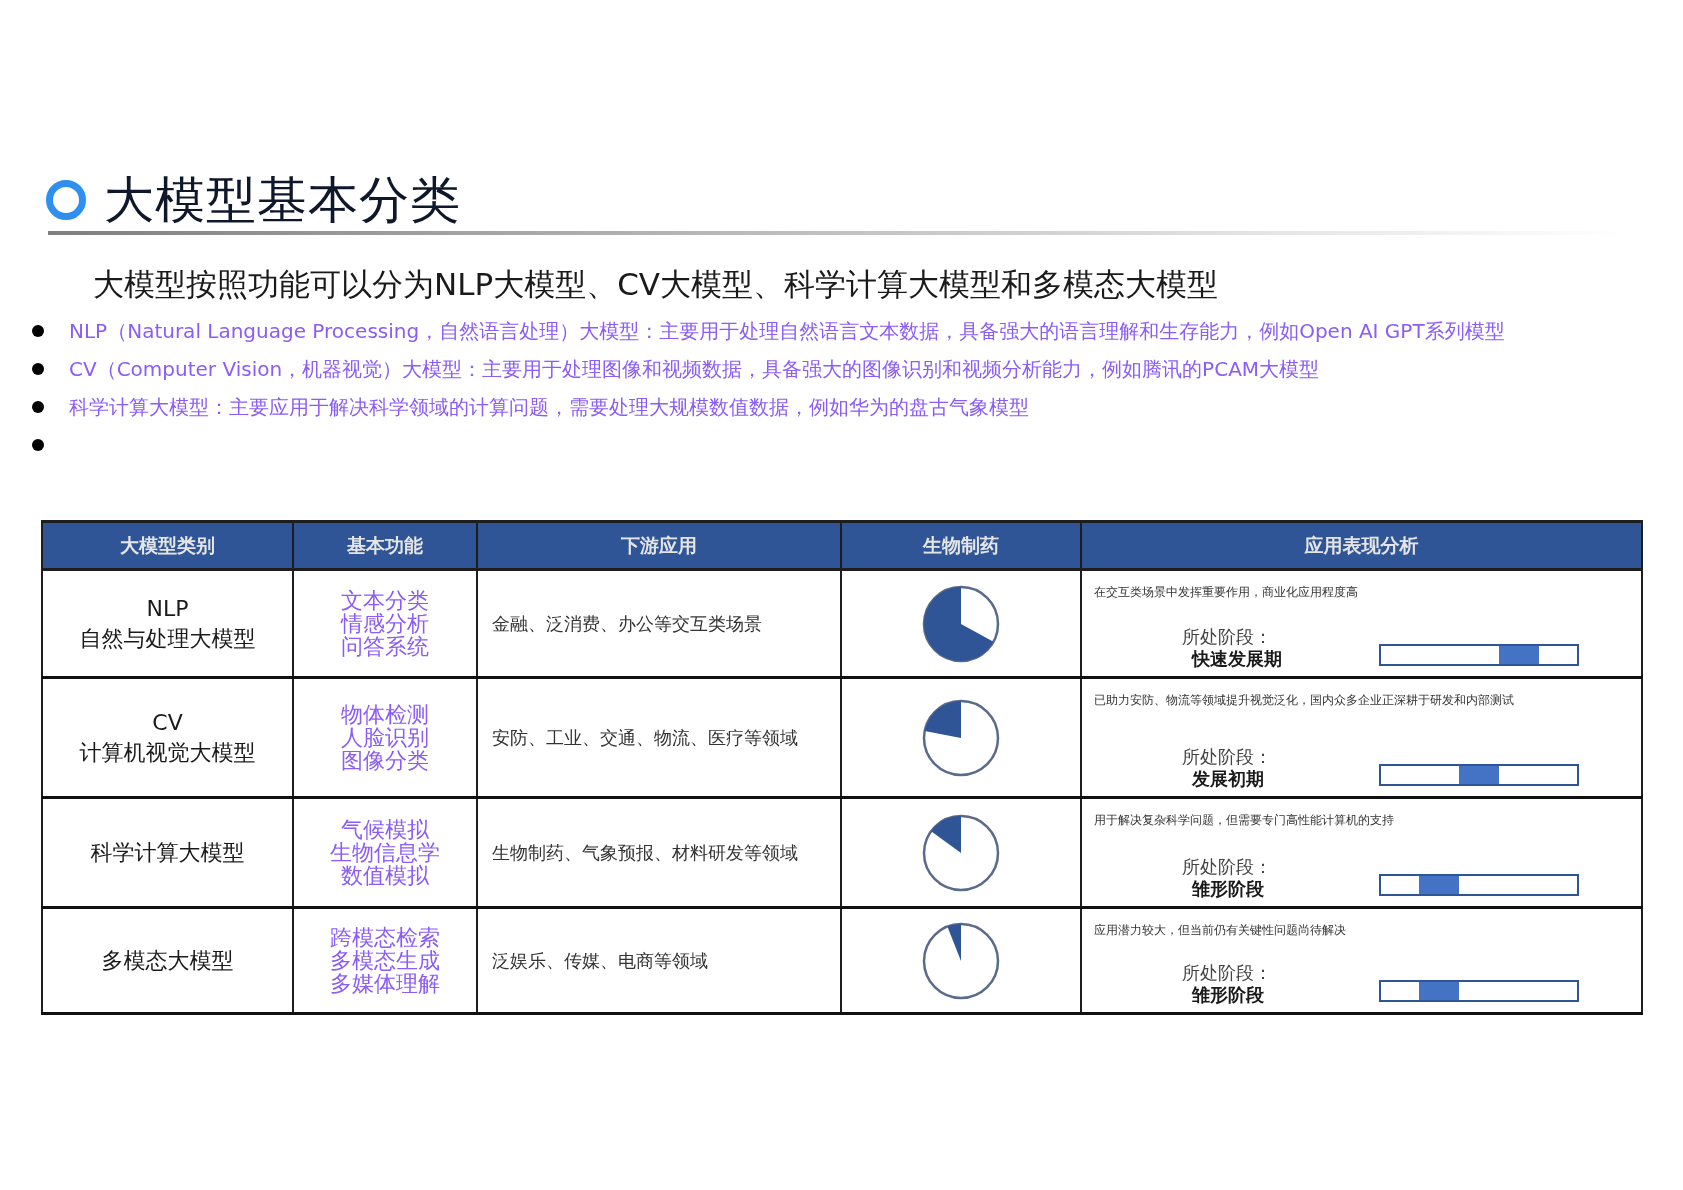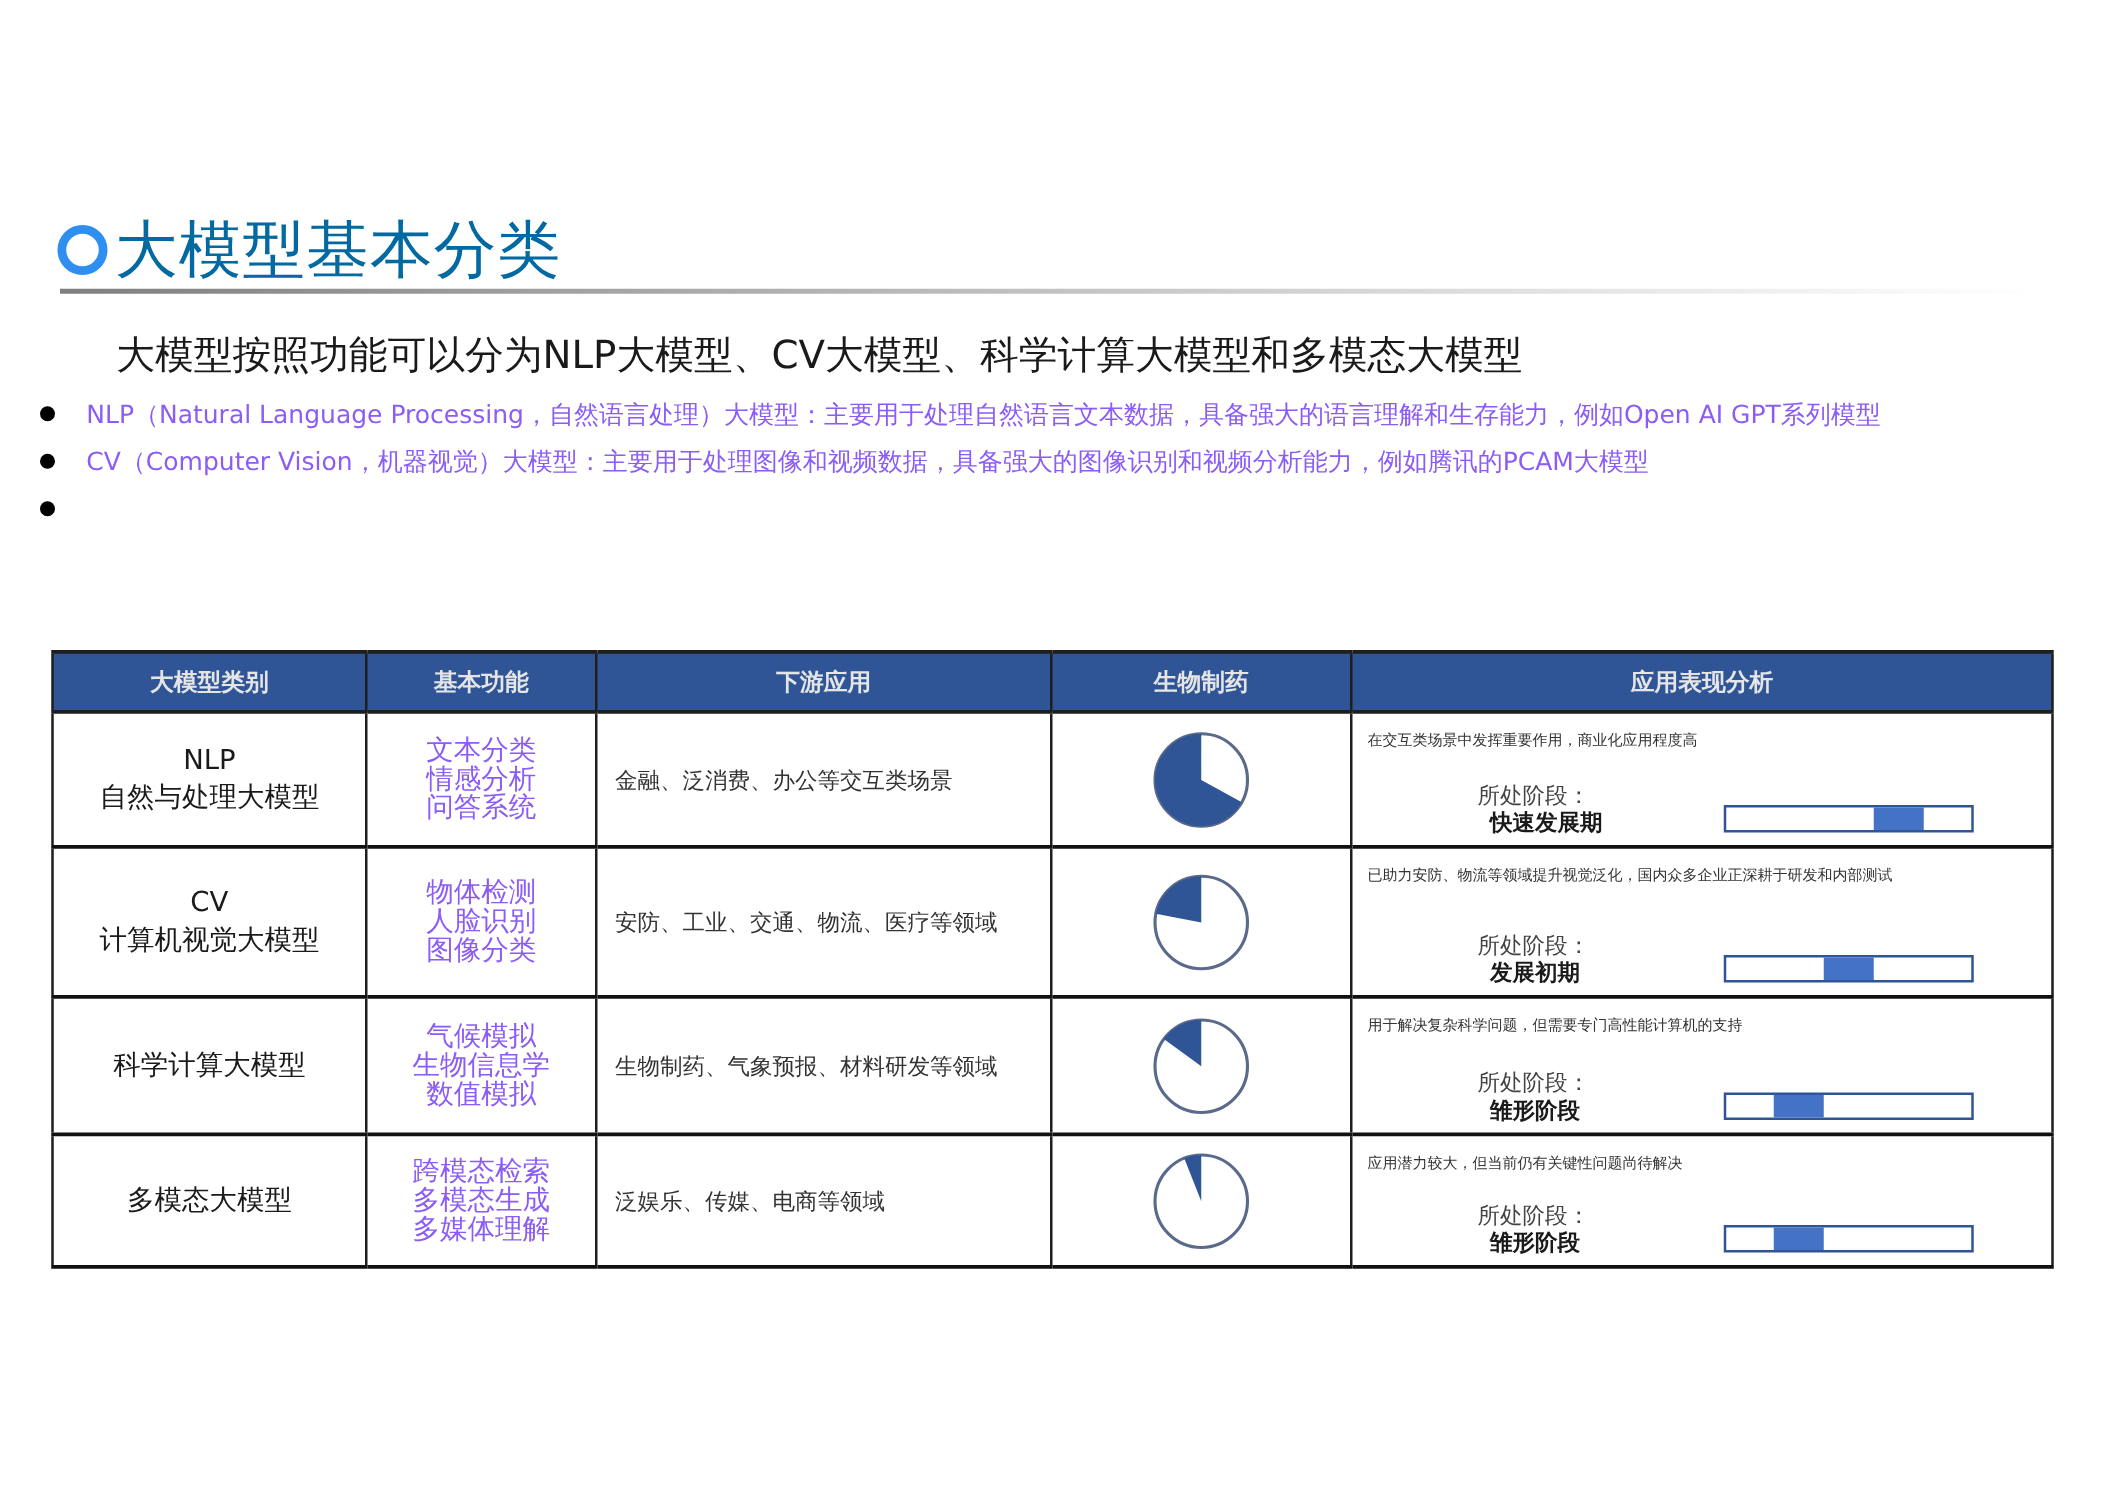--- a/index.html
+++ b/index.html
@@ -1,20 +1,20 @@
 <!DOCTYPE html>
 <html><head>
 <meta charset="utf-8">
 <style>
   html, body { margin:0; padding:0; background:#ffffff; }
   body { width:1683px; height:1190px; position:relative; overflow:hidden;
          font-family:"DejaVu Sans","Liberation Sans",sans-serif; color:#1a1a1a; }
   .title-wrap { position:absolute; left:46px; top:168px; height:64px; display:flex; align-items:center; }
   .title-ring { width:26px; height:26px; border:7px solid #2e8ff0; border-radius:50%; box-sizing:content-box; }
-  .title-text { margin-left:6px; font-size:50px; color:#0369a1; letter-spacing:1px; line-height:64px;text-align:right; }
+  .title-text { margin-left:18px; font-size:50px; color:#0f172a; letter-spacing:1px; line-height:64px;text-align:right; }
   .title-line { position:absolute; left:48px; top:231px; width:1580px; height:4px;
                 background:linear-gradient(to right,#7f7f7f 0%,#b5b5b5 40%,#e8e8e8 80%,#ffffff 100%); }
   .subtitle { position:absolute; left:93px; top:262px; font-size:31px; color:#1a1a1a; line-height:44px; white-space:nowrap; }
   .bullets { position:absolute; left:30px; top:312px; margin:0; padding:0; list-style:none; }
   .bullets li { position:relative; height:38px; line-height:38px; font-size:20px; padding-left:39px; white-space:nowrap; color:#8b5cf6; }
   .bullets li .dot { position:absolute; left:2px; top:13px; width:12px; height:12px; background:#000; border-radius:50%; }
 
   table.main { position:absolute; left:41px; top:520px; border-collapse:collapse; table-layout:fixed; width:1600px; }
   table.main th { background:#2f5597; color:#e5e5e5; font-size:19px; font-weight:bold; height:45px; border-left:2px solid #1e1e1e; border-right:2px solid #1e1e1e; border-top:3px solid #1e1e1e; border-bottom:3px solid #1e1e1e; padding:0; }
   table.main td { border:2px solid #1e1e1e; padding:0; vertical-align:middle; }
@@ -39,20 +39,21 @@
   <div class="title-ring"></div>
   <div class="title-text">大模型基本分类</div>
 </div>
 <div class="title-line"></div>
 
 <div class="subtitle">大模型按照功能可以分为NLP大模型、CV大模型、科学计算大模型和多模态大模型</div>
 
 <ul class="bullets">
   <li><span class="dot"></span><span>NLP（Natural Language Processing，自然语言处理）大模型：主要用于处理自然语言文本数据，具备强大的语言理解和生存能力，例如Open AI GPT系列模型</span></li>
   <li><span class="dot"></span><span>CV（Computer Vision，机器视觉）大模型：主要用于处理图像和视频数据，具备强大的图像识别和视频分析能力，例如腾讯的PCAM大模型</span></li>
+  <li><span class="dot"></span><span>科学计算大模型：主要应用于解决科学领域的计算问题，需要处理大规模数值数据，例如华为的盘古气象模型</span></li>
   <li><span class="dot"></span></li>
 </ul>
 
 <table class="main">
   <colgroup>
     <col style="width:251px">
       <col style="width:184px">
       <col style="width:364px">
       <col style="width:240px">
       <col style="width:561px">

